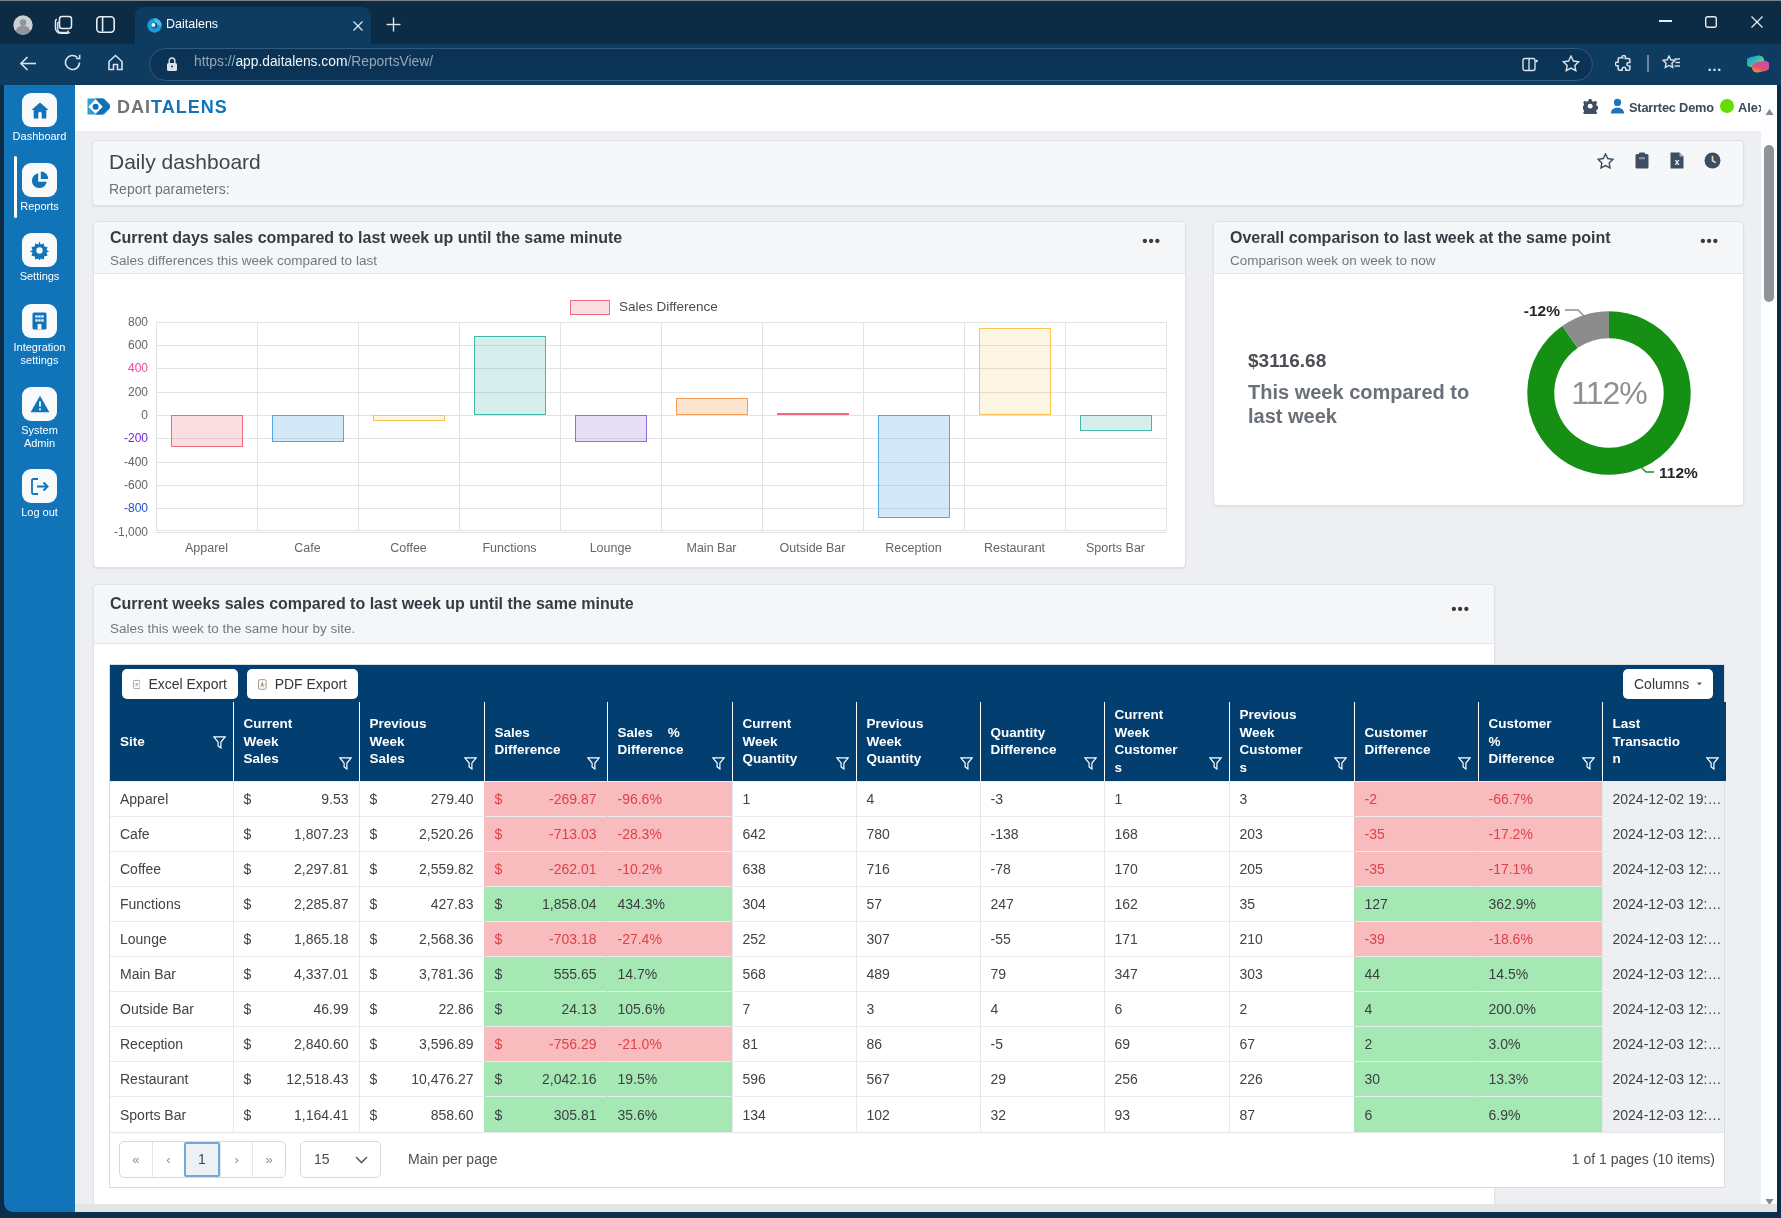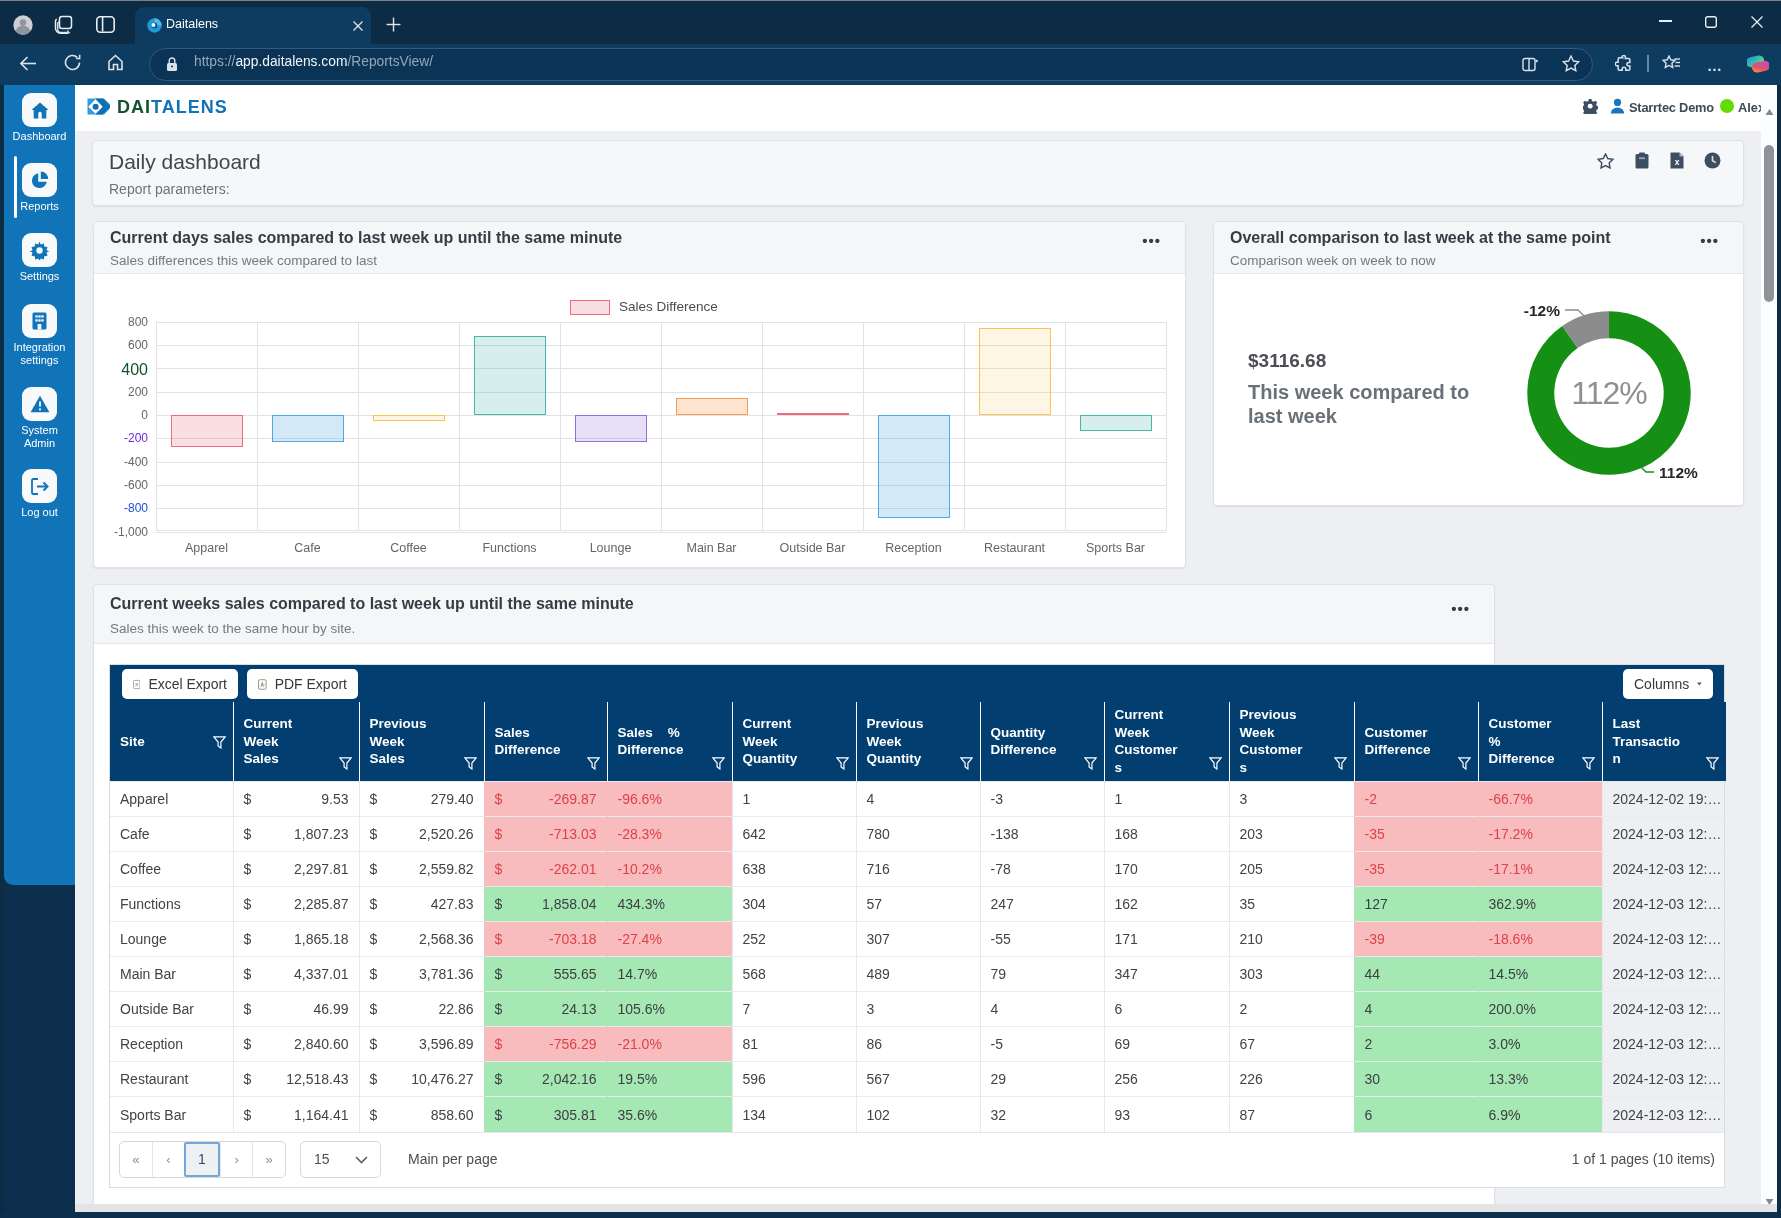--- a/index.html
+++ b/index.html
@@ -17,21 +17,21 @@
   .tclose{position:absolute;right:12px;top:9px;color:#e7ecf1;font-size:14px;}
   #urlpill{position:absolute;left:149px;top:48px;width:1444px;height:33px;background:#0b3356;border:1px solid #35597a;border-radius:17px;}
 
   
   #frameL{position:absolute;left:0;top:85px;width:4px;height:1127px;background:#0c2b45;}
   #frameR{position:absolute;left:1777px;top:85px;width:4px;height:1127px;background:#0c2b45;}
   #bottomgray{position:absolute;left:75px;top:1204px;width:1702px;height:8px;background:#e2e4e6;}
   #taskbar{position:absolute;left:0;top:1212px;width:1781px;height:6px;background:#0d2f4e;}
 
   
-  #sidebar{position:absolute;left:4px;top:85px;width:71px;height:800px;background:#1173b8;border-bottom-left-radius:9px;}
+  #sidebar{position:absolute;left:4px;top:85px;width:71px;height:1127px;background:#1173b8;border-bottom-left-radius:9px;}
   .navitem{position:absolute;left:0;width:71px;text-align:center;}
   .navbox{margin:0 auto;width:35px;height:34px;background:#f7f9fb;border-radius:9px;display:flex;align-items:center;justify-content:center;}
   .navlabel{margin-top:3px;color:#fff;font-size:11px;line-height:13px;}
   .activebar{position:absolute;left:10px;top:71px;width:3px;height:62px;background:#fff;border-radius:2px;}
 
   
   #content{position:absolute;left:75px;top:85px;width:1686px;height:1119px;background:#edeff2;overflow:hidden;}
   #appheader{position:absolute;left:0;top:0;width:1686px;height:46px;background:#fff;}
 
   .card{position:absolute;background:#fff;border:1px solid #dfe2e5;border-radius:4px;box-shadow:0 1px 2px rgba(0,0,0,0.07);}
@@ -177,21 +177,21 @@
   <div id="content">
     <div id="appheader">
 
       <svg class="abs" style="left:10px;top:8px;" width="27" height="27" viewBox="0 0 27 27">
         <path d="M2.5 5.5 H19 L24.8 11.3 V15.7 L19 21.5 H2.5 Z" fill="#2c9fd9"></path>
         <path d="M10.5 5.5 L17.8 5.5 L24.8 12.6 L24.8 14.5 L18 14.5 Z" fill="#0f6eb4"></path>
         <path d="M18 12.5 L24.8 12.5 L24.8 14.5 L17.5 21.5 L10.5 21.5 L17.9 13.8 Z" fill="#0f6eb4"></path>
         <path d="M10.5 6.3 L17.7 13.7 L10.5 20.8 L3.3 13.7 Z" fill="#ffffff"></path>
         <circle cx="10.6" cy="13.7" r="3" fill="#0f6eb4"></circle>
       </svg>
-      <div class="abs" style="left:42px;top:12px;font-size:18px;font-weight:bold;letter-spacing:1px;color:#1173b8;"><span style="color:#14532d;">DAI</span>TALENS</div>
+      <div class="abs" style="left:42px;top:12px;font-size:18px;font-weight:bold;letter-spacing:1px;color:#1173b8;"><span style="color:#737373;">DAI</span>TALENS</div>
 
       <svg class="abs" style="left:1508px;top:14px;" width="15" height="15" viewBox="0 0 17 17" fill="#3d4e63">
           <path d="M7 0.5 h3 l0.5 2.2 2 0.8 1.9 -1.2 2.1 2.1 -1.2 1.9 0.8 2 2.2 0.5 0 3 -2.2 0.5 -0.8 2 1.2 1.9 -2.1 2.1 -1.9 -1.2 -2 0.8 -0.5 2.2 h-3 l-0.5 -2.2 -2 -0.8 -1.9 1.2 -2.1 -2.1 1.2 -1.9 -0.8 -2 -2.2 -0.5 0 -3 2.2 -0.5 0.8 -2 -1.2 -1.9 2.1 -2.1 1.9 1.2 2 -0.8 z" transform="translate(-0.4,-0.4)"></path>
           <circle cx="8.1" cy="8.1" r="2.8" fill="#fff"></circle>
         </svg>
       <svg class="abs" style="left:1535px;top:13px;" width="15" height="16" viewBox="0 0 15 16" fill="#1c75bc">
           <circle cx="7.5" cy="4.4" r="3.6"></circle>
           <path d="M0.8 15.5 a6.7 6 0 0 1 13.4 0 z"></path>
         </svg>
       <div class="abs" style="left:1554px;top:15px;font-size:12.8px;font-weight:bold;color:#3d4a57;letter-spacing:-0.2px;">Starrtec Demo</div>
@@ -226,21 +226,21 @@
         <div class="ctitle" style="top:7px;">Current days sales compared to last week up until the same minute</div>
         <div class="csub" style="top:31px;">Sales differences this week compared to last</div>
         <div class="dots" style="right:24px;top:10px;">•••</div>
       </div>
       <div id="barchart">
         <div class="abs" style="left:62px;top:99.8px;width:1010px;height:209.7px;border:1px solid #e2e2e2;border-right:none;"></div>
         <div class="abs" style="left:4px;top:92.8px;width:50px;text-align:right;font-size:12px;color:#656565;">800</div>
         <div class="abs" style="left:62px;top:123.1px;width:1010px;height:1px;background:#e2e2e2;"></div>
         <div class="abs" style="left:4px;top:116.1px;width:50px;text-align:right;font-size:12px;color:#656565;">600</div>
         <div class="abs" style="left:62px;top:146.4px;width:1010px;height:1px;background:#e2e2e2;"></div>
-        <div class="abs" style="left:4px;top:139.4px;width:50px;text-align:right;font-size:16px;color:#14532d;">400</div>
+        <div class="abs" style="left:4px;top:139.4px;width:50px;text-align:right;font-size:12px;color:#ec4899;">400</div>
         <div class="abs" style="left:62px;top:169.7px;width:1010px;height:1px;background:#e2e2e2;"></div>
         <div class="abs" style="left:4px;top:162.7px;width:50px;text-align:right;font-size:12px;color:#656565;">200</div>
         <div class="abs" style="left:62px;top:193.0px;width:1010px;height:1px;background:#e2e2e2;"></div>
         <div class="abs" style="left:4px;top:186.0px;width:50px;text-align:right;font-size:12px;color:#656565;">0</div>
         <div class="abs" style="left:62px;top:216.3px;width:1010px;height:1px;background:#e2e2e2;"></div>
         <div class="abs" style="left:4px;top:209.3px;width:50px;text-align:right;font-size:12px;color:#6d28d9;">-200</div>
         <div class="abs" style="left:62px;top:239.6px;width:1010px;height:1px;background:#e2e2e2;"></div>
         <div class="abs" style="left:4px;top:232.6px;width:50px;text-align:right;font-size:12px;color:#656565;">-400</div>
         <div class="abs" style="left:62px;top:262.9px;width:1010px;height:1px;background:#e2e2e2;"></div>
         <div class="abs" style="left:4px;top:255.9px;width:50px;text-align:right;font-size:12px;color:#656565;">-600</div>

